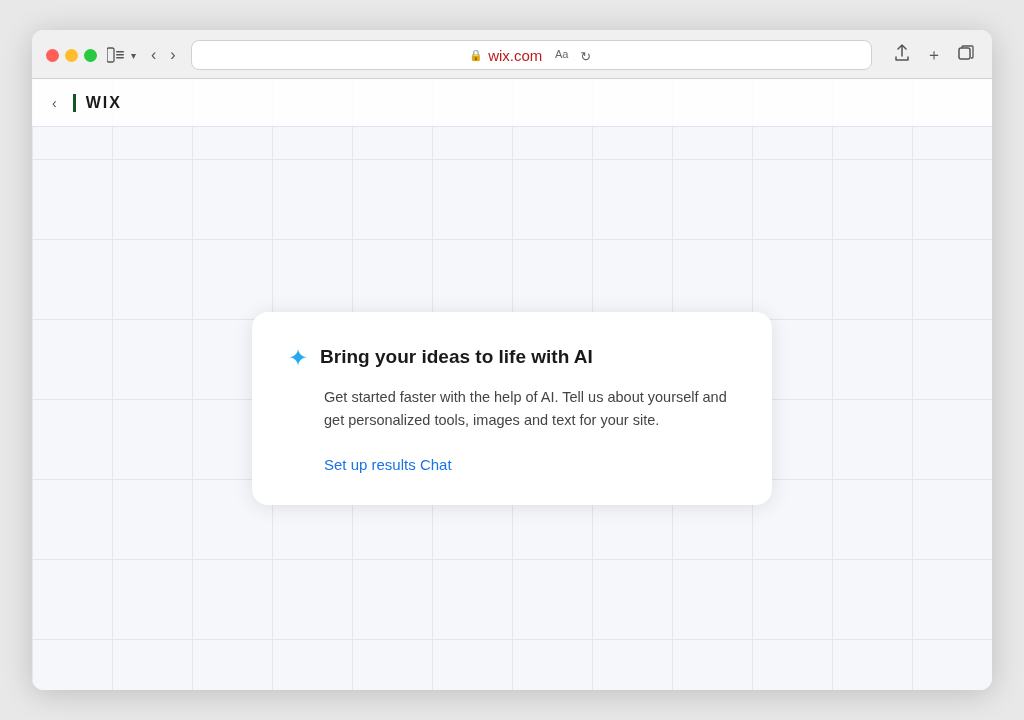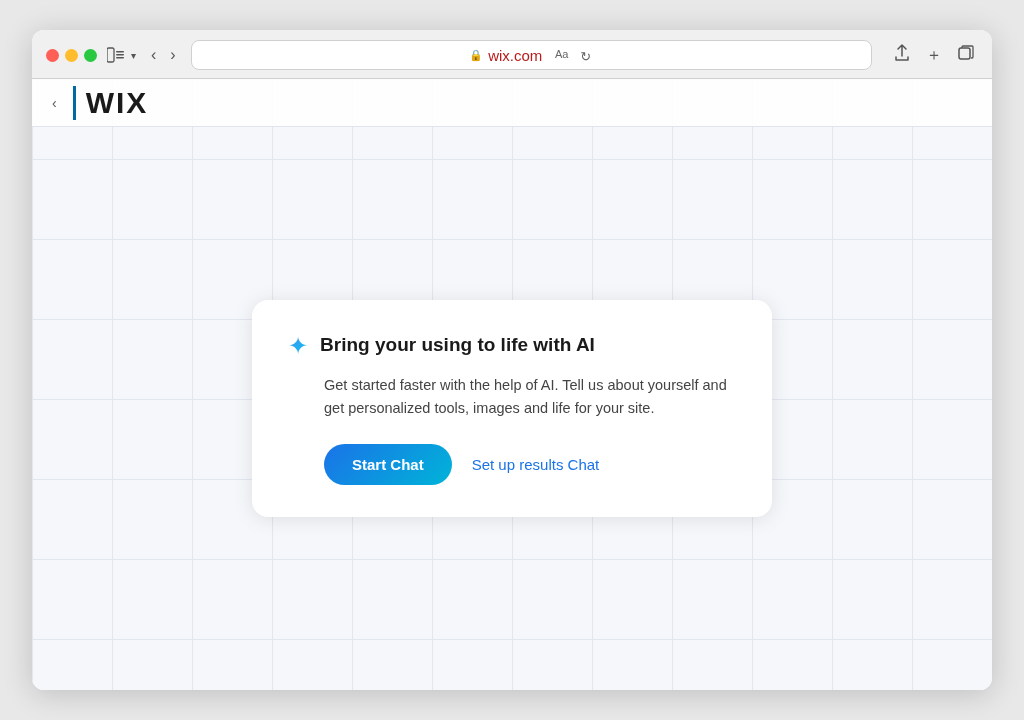--- a/index.html
+++ b/index.html
@@ -178,25 +178,25 @@
       background: none;
       border: none;
       cursor: pointer;
       color: #555;
       font-size: 14px;
       margin-right: 8px;
       padding: 2px 4px;
     }
 
     .wix-logo {
-      font-size: 30px;
+      font-size: 16px;
       font-weight: 700;
       color: #1a1a1a;
       letter-spacing: 2px;
-      border-left: 3px solid #0369a1;
+      border-left: 3px solid #14532d;
       padding-left: 10px;
       margin-left: 4px;
     }
 
     
     .page-main {
       position: relative;
       z-index: 2;
       display: flex;
       flex-direction: column;
@@ -351,25 +351,24 @@
 
     <div class="page-topbar">
       <button class="collapse-btn">‹</button>
       <div class="wix-logo">WIX</div>
     </div>
 
     <div class="page-main">
       <div class="ai-card">
         <div class="ai-card-header">
           <span class="ai-star-icon">✦</span>
-          <span class="ai-card-title">Bring your using to life with AI</span>
+          <span class="ai-card-title">Bring your ideas to life with AI</span>
         </div>
-        <p class="ai-card-desc">Get started faster with the help of AI. Tell us about yourself and get personalized tools, images and life for your site.</p>
+        <p class="ai-card-desc">Get started faster with the help of AI. Tell us about yourself and get personalized tools, images and text for your site.</p>
         <div class="ai-card-actions">
-          <button class="btn-start-chat">Start Chat</button>
           <button class="btn-no-chat">Set up results Chat</button>
         </div>
       </div>
     </div>
 
   </div>
 
 </div>
 
 </body></html>

